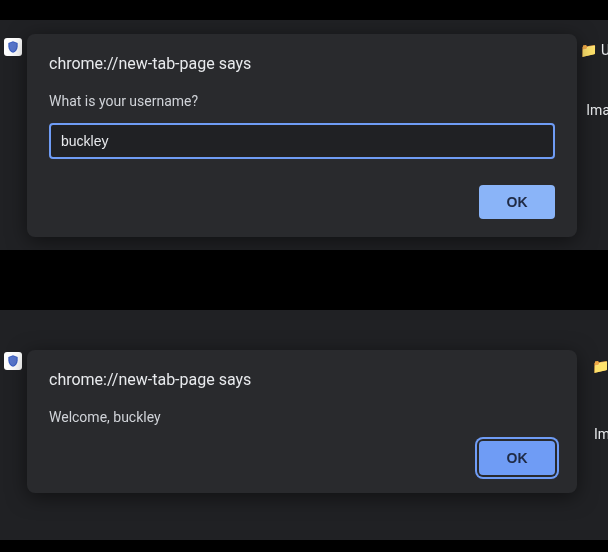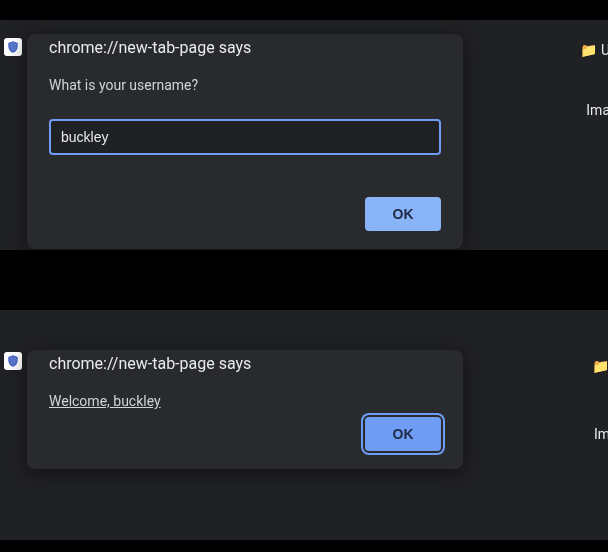--- a/index.html
+++ b/index.html
@@ -36,49 +36,49 @@
   .right-text {
     position: absolute;
     right: 0;
     color: #e8eaed;
     font-size: 14px;
     padding-right: 0;
   }
   .dialog {
     position: absolute;
     left: 27px;
-    width: 436px;
+    width: 550px;
     background: #292a2d;
     border-radius: 8px;
     box-shadow: 0 4px 20px rgba(0,0,0,0.5);
-    padding: 4px 22px 18px 22px;
+    padding: 20px 22px 18px 22px;
     color: #e8eaed;
   }
   .dialog-title {
     font-size: 16px;
     font-weight: 400;
     color: #e8eaed;
     margin-bottom: 20px;
   }
   .dialog-message {
     font-size: 14px;
     color: #d0d3d8;
-    margin-bottom: 26px;
+    margin-bottom: 14px;
   }
-  .dialog-message.solo { margin-bottom: 8px; text-decoration: underline; }
+  .dialog-message.solo { margin-bottom: 16px; }
   .dialog-input {
     width: 100%;
     background: #202124;
     border: 2px solid #6f9cf5;
     border-radius: 4px;
     padding: 8px 10px;
     color: #e8eaed;
     font-size: 14px;
     outline: none;
-    margin-bottom: 42px;
+    margin-bottom: 26px;
     caret-color: #e8eaed;
   }
   .button-row {
     display: flex;
     justify-content: flex-end;
     gap: 12px;
   }
   .btn {
     min-width: 76px;
     height: 34px;

